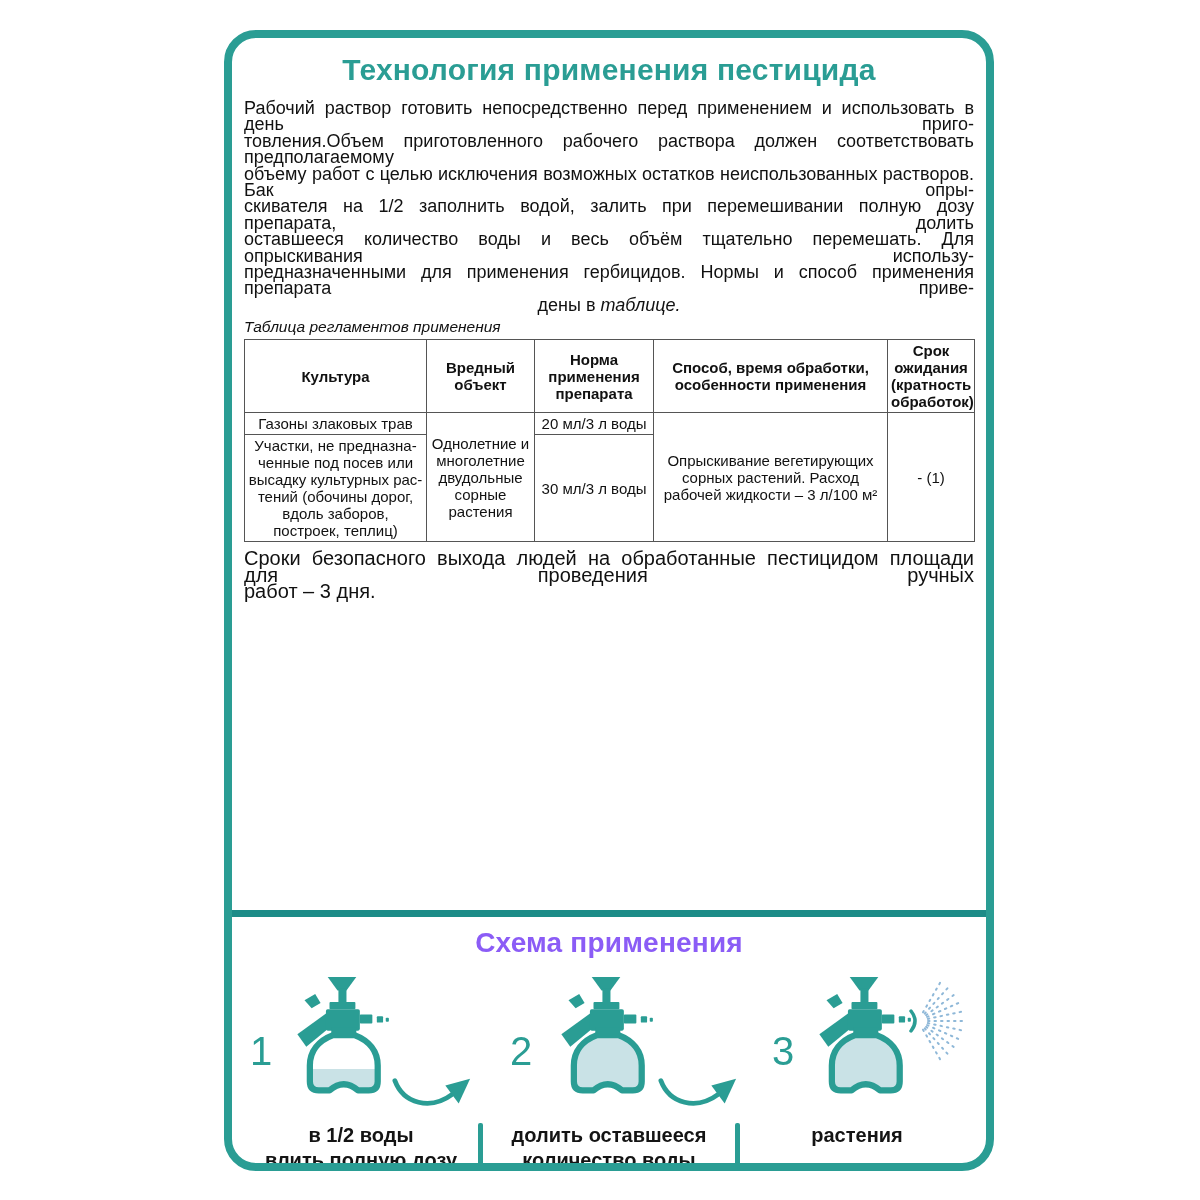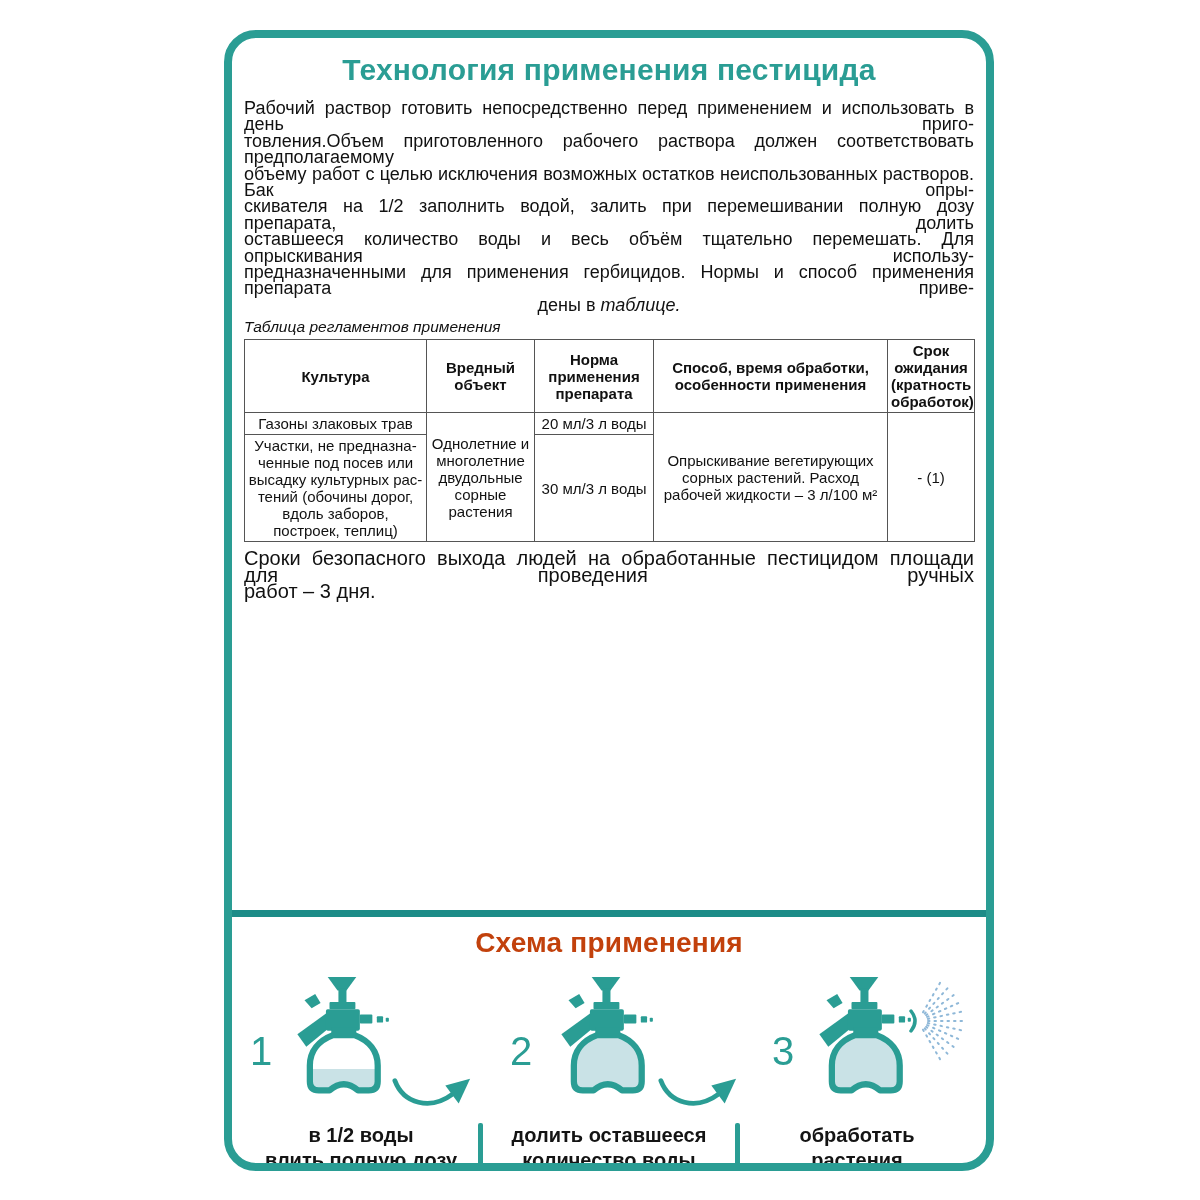--- a/index.html
+++ b/index.html
@@ -29,21 +29,21 @@
   table.reg th,table.reg td{
     border:1px solid #555;padding:2px 3px;vertical-align:middle;
     overflow:hidden;
   }
   table.reg th{font-weight:bold;text-align:center;}
   table.reg td{text-align:center;}
   td.center{text-align:center;}
   .note{margin-top:8px;font-size:20px;line-height:16.4px;}
   .divider{margin:310px -12px 0;height:7px;background:#1d8c88;}
   .schema-title{
-    margin-top:10px;text-align:center;color:#c2410c;
+    margin-top:10px;text-align:center;color:#8b5cf6;
     font-size:28px;font-weight:bold;letter-spacing:.2px;
   }
   .steps{position:relative;margin-top:12px;height:140px;}
   .steps .abs{position:absolute;}
   .step-num{font-size:40px;color:#2a9d94;font-weight:normal;line-height:1;}
   .captions{display:flex;margin-top:12px;align-items:flex-start;}
   .cap{font-weight:bold;font-size:20px;line-height:25px;text-align:center;color:#141414;}
   .cap-1{width:234px;}
   .cap-2{width:252px;}
   .cap-3{width:234px;}
@@ -214,21 +214,20 @@
       </div>
       <div class="sep"></div>
       <div class="cap cap-2">
         <div>долить оставшееся</div>
         <div>количество воды</div>
         <div>и тщательно</div>
         <div>перемешать</div>
       </div>
       <div class="sep"></div>
       <div class="cap cap-3">
-        <div>обработать</div>
         <div>растения</div>
       </div>
     </div>
 
     <div class="shelf">
       <span class="lbl">Срок годности:</span>
       <span class="val">5 лет</span>
     </div>
 
   </div>

